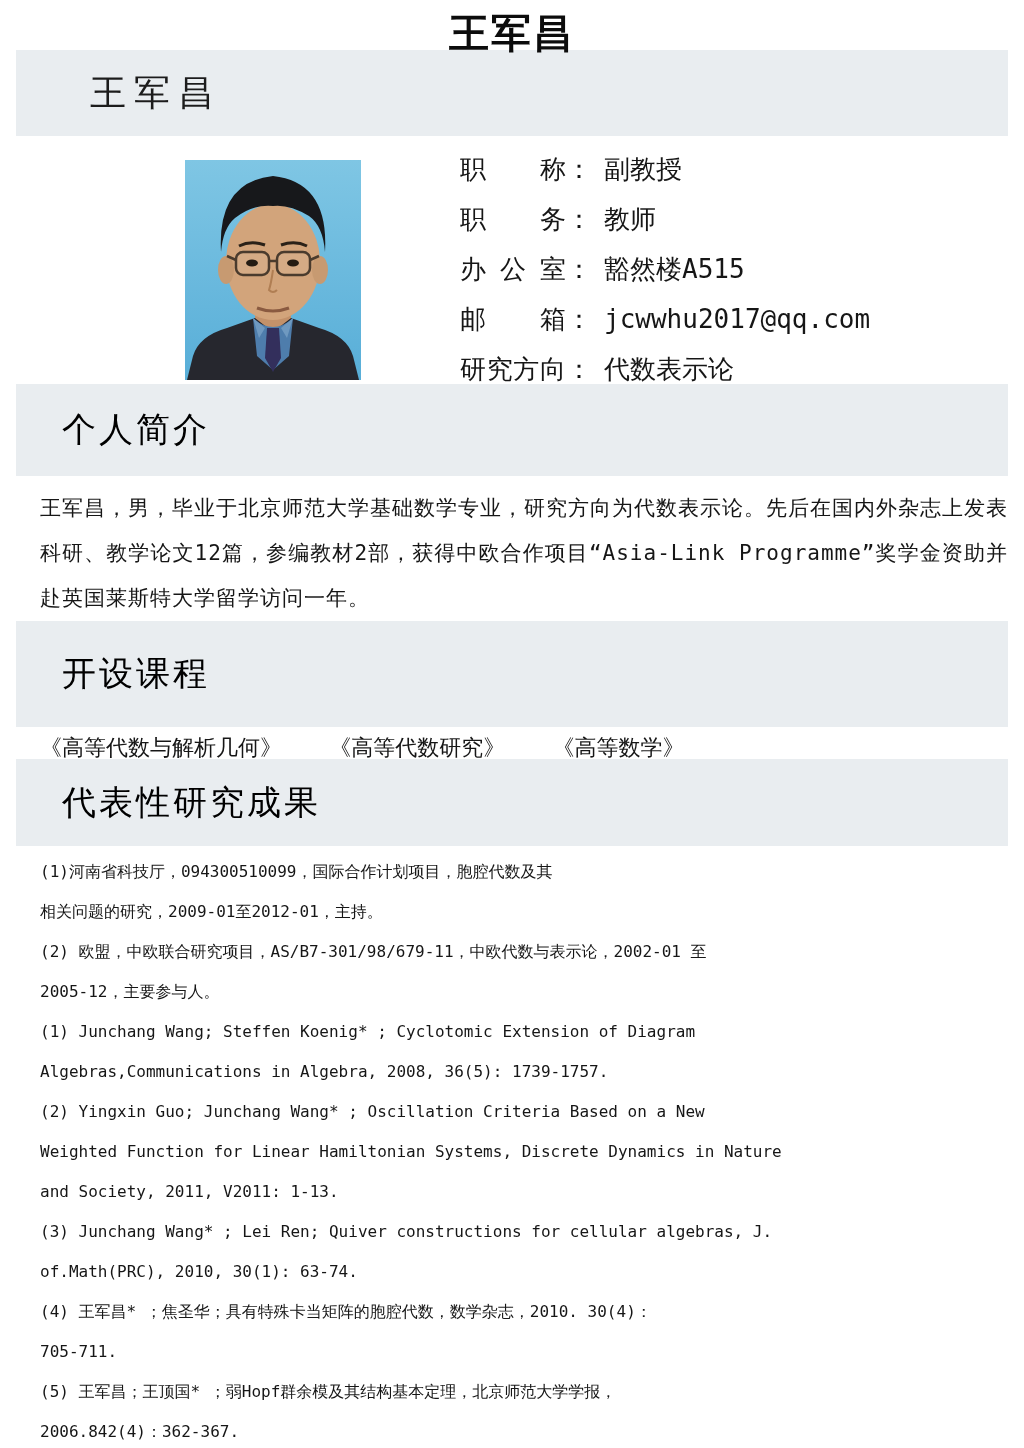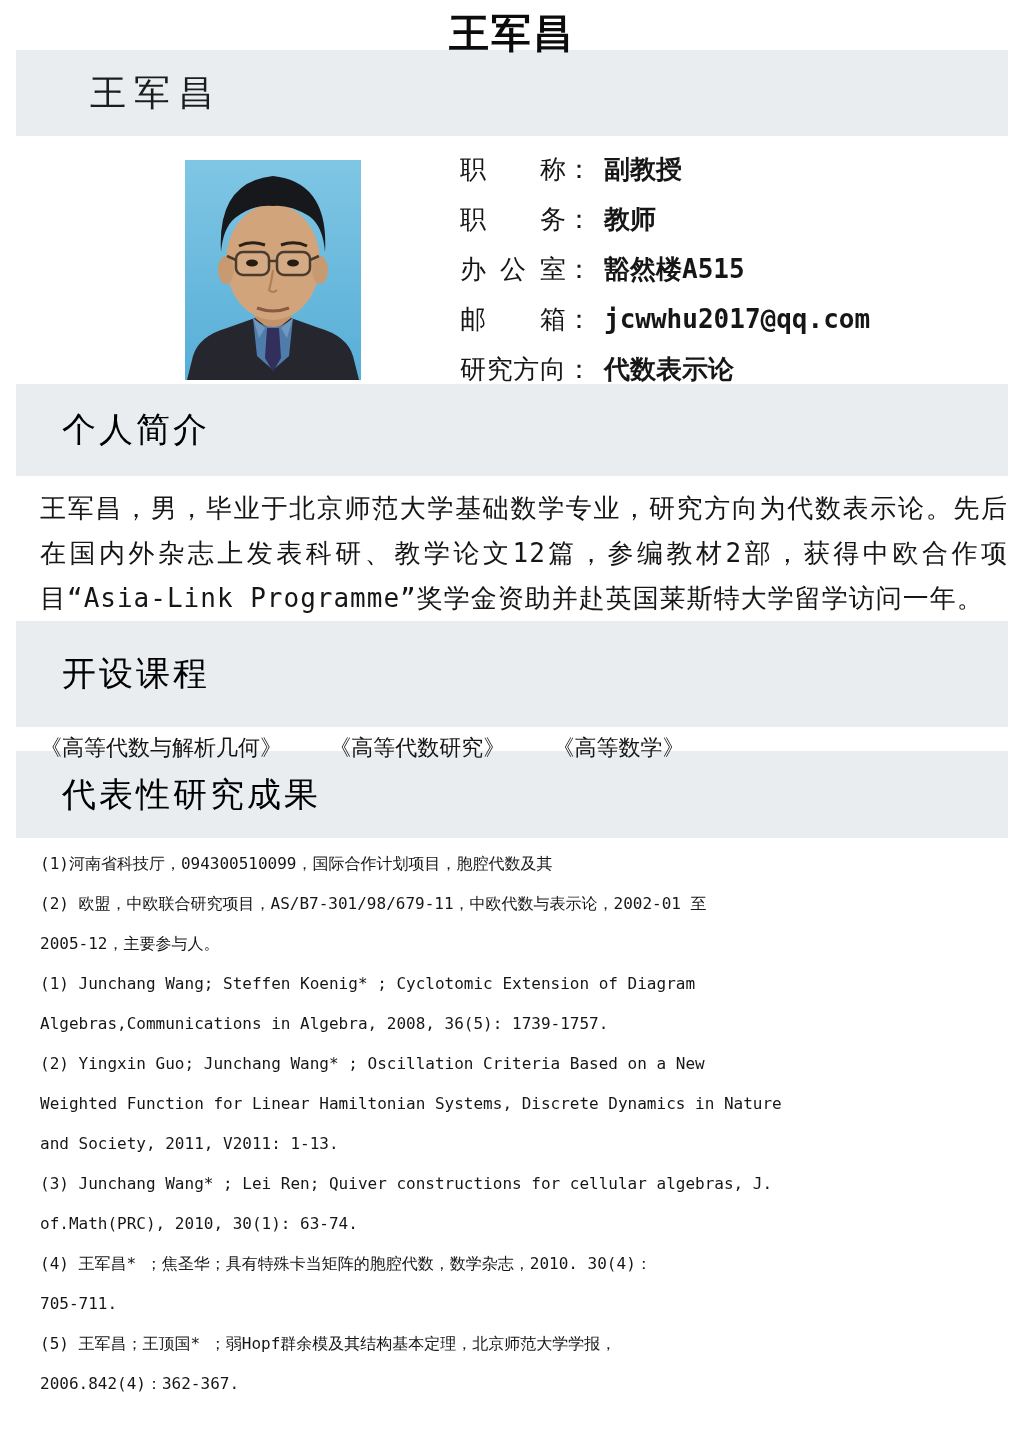--- a/index.html
+++ b/index.html
@@ -38,27 +38,27 @@
   }
   .field-label {
     display:inline-flex; width:132px; justify-content:space-between;
     font-family:"DejaVu Serif",serif;
     align-items:center;
   }
   .field-name {
     display:inline-block; width:106px;
     text-align:justify; text-align-last:justify;
   }
-  .field-value { margin-left:12px;font-weight:bold; }
+  .field-value { margin-left:12px; }
   .intro-text {
     margin:10px 16px 0 40px; width:968px;
-    font-size:26px; line-height:45px; text-align:justify; letter-spacing:1px;
+    font-size:21px; line-height:45px; text-align:justify; letter-spacing:1px;
   }
   .courses-row {
-    margin:0 16px 0 40px; height:24px; line-height:41px;
+    margin:0 16px 0 40px; height:32px; line-height:41px;
     font-size:22px; white-space:nowrap;
   }
   .course-item { margin-right:34px; }
   .pub-list {
     margin:6px 16px 0 40px; width:960px;
     font-size:16px; line-height:40px; white-space:nowrap;
   }
   .pub-line { height:40px; }
 </style>
 </head>
@@ -166,20 +166,21 @@
     <span class="course-item">《高等代数研究》</span>
     <span class="course-item">《高等数学》</span>
   </div>
 
   <div class="band band-head h4">
     <span>代表性研究成果</span>
   </div>
 
   <div class="pub-list">
     <div class="pub-line">(1)河南省科技厅，094300510099，国际合作计划项目，胞腔代数及其</div>
+    <div class="pub-line">相关问题的研究，2009-01至2012-01，主持。</div>
     <div class="pub-line">(2) 欧盟，中欧联合研究项目，AS/B7-301/98/679-11，中欧代数与表示论，2002-01 至</div>
     <div class="pub-line">2005-12，主要参与人。</div>
     <div class="pub-line">(1) Junchang Wang; Steffen Koenig* ; Cyclotomic Extension of Diagram</div>
     <div class="pub-line">Algebras,Communications in Algebra, 2008, 36(5): 1739-1757.</div>
     <div class="pub-line">(2) Yingxin Guo; Junchang Wang* ; Oscillation Criteria Based on a New</div>
     <div class="pub-line">Weighted Function for Linear Hamiltonian Systems, Discrete Dynamics in Nature</div>
     <div class="pub-line">and Society, 2011, V2011: 1-13.</div>
     <div class="pub-line">(3) Junchang Wang* ; Lei Ren; Quiver constructions for cellular algebras, J.</div>
     <div class="pub-line">of.Math(PRC), 2010, 30(1): 63-74.</div>
     <div class="pub-line">(4) 王军昌* ；焦圣华；具有特殊卡当矩阵的胞腔代数，数学杂志，2010. 30(4)：</div>

